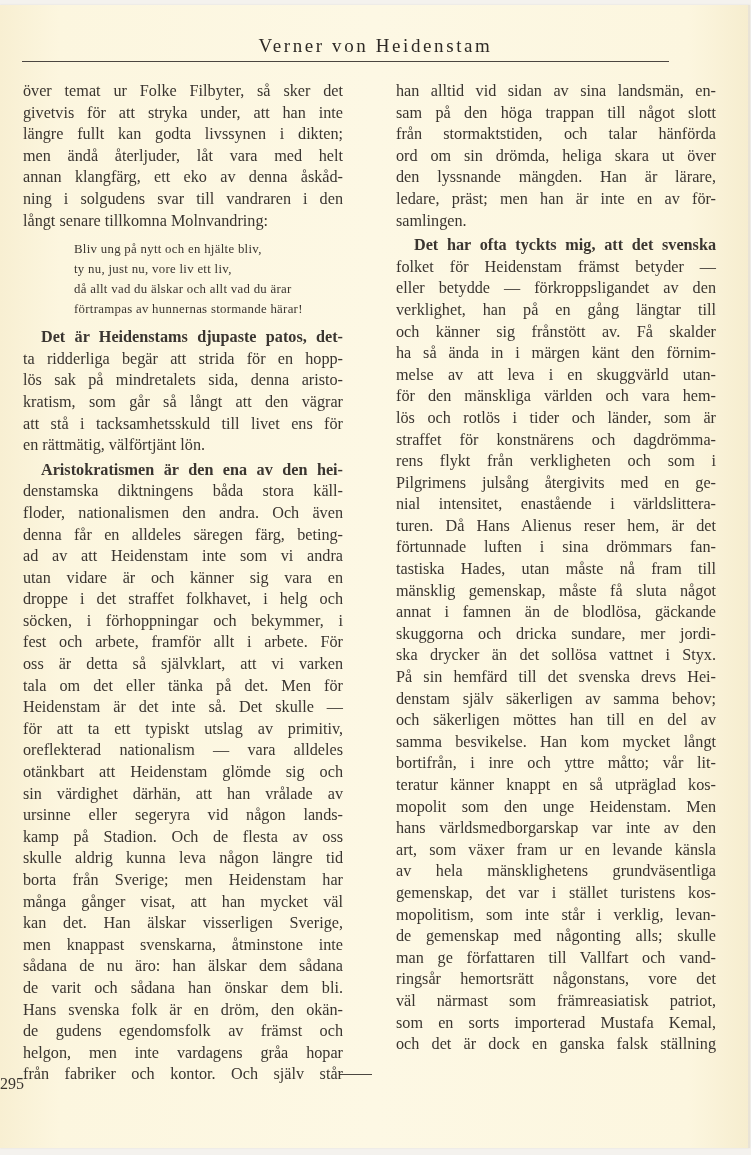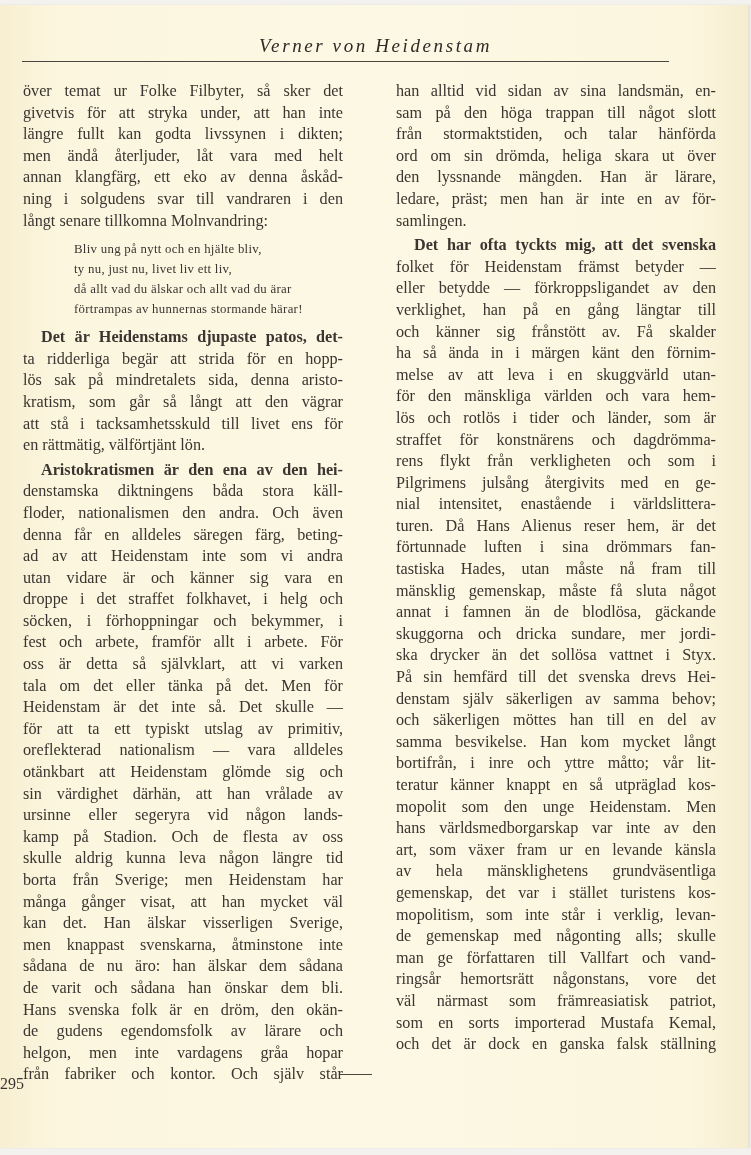--- a/index.html
+++ b/index.html
@@ -25,21 +25,20 @@
       background-image: linear-gradient(90deg, #f8efd2 0%, #fcf6df 8%, #fdf8e4 50%, #fcf6df 92%, #f6edcf 100%);
       border-right: 2px solid #e9e3d6;
       box-shadow: 0 0 2px rgba(0,0,0,0.08);
     }
     .running-head {
       position: absolute;
       left: 0;
       width: 751px;
       top: 30px;
       text-align: center;
-      font-style: italic;
       font-size: 19px;
       letter-spacing: 2.6px;
       color: #2e2a26;
     }
     .head-rule {
       position: absolute;
       left: 22px;
       top: 56px;
       width: 647px;
       height: 1px;
@@ -115,21 +114,21 @@
         <span class="line">över temat ur Folke Filbyter, så sker det</span>
         <span class="line">givetvis för att stryka under, att han inte</span>
         <span class="line">längre fullt kan godta livssynen i dikten;</span>
         <span class="line">men ändå återljuder, låt vara med helt</span>
         <span class="line">annan klangfärg, ett eko av denna åskåd-</span>
         <span class="line">ning i solgudens svar till vandraren i den</span>
         <span class="line last">långt senare tillkomna Molnvandring:</span>
       </div>
     <div class="verse">
         <span class="vline">Bliv ung på nytt och en hjälte bliv,</span>
-        <span class="vline">ty nu, just nu, livet liv ett liv,</span>
+        <span class="vline">ty nu, just nu, vore liv ett liv,</span>
         <span class="vline">då allt vad du älskar och allt vad du ärar</span>
         <span class="vline">förtrampas av hunnernas stormande härar!</span>
       </div>
     <div>
         <span class="line indent">Det är Heidenstams djupaste patos, det-</span>
         <span class="line">ta ridderliga begär att strida för en hopp-</span>
         <span class="line">lös sak på mindretalets sida, denna aristo-</span>
         <span class="line">kratism, som går så långt att den vägrar</span>
         <span class="line">att stå i tacksamhetsskuld till livet ens för</span>
         <span class="line last">en rättmätig, välförtjänt lön.</span>
@@ -155,21 +154,21 @@
         <span class="line">ursinne eller segeryra vid någon lands-</span>
         <span class="line">kamp på Stadion. Och de flesta av oss</span>
         <span class="line">skulle aldrig kunna leva någon längre tid</span>
         <span class="line">borta från Sverige; men Heidenstam har</span>
         <span class="line">många gånger visat, att han mycket väl</span>
         <span class="line">kan det. Han älskar visserligen Sverige,</span>
         <span class="line">men knappast svenskarna, åtminstone inte</span>
         <span class="line">sådana de nu äro: han älskar dem sådana</span>
         <span class="line">de varit och sådana han önskar dem bli.</span>
         <span class="line">Hans svenska folk är en dröm, den okän-</span>
-        <span class="line">de gudens egendomsfolk av lärare och</span>
+        <span class="line">de gudens egendomsfolk av främst och</span>
         <span class="line">helgon, men inte vardagens gråa hopar</span>
         <span class="line">från fabriker och kontor. Och själv står</span>
       </div>
   </div>
 
   <div class="col col-right">
     <div>
         <span class="line">han alltid vid sidan av sina landsmän, en-</span>
         <span class="line">sam på den höga trappan till något slott</span>
         <span class="line">från stormaktstiden, och talar hänförda</span>

